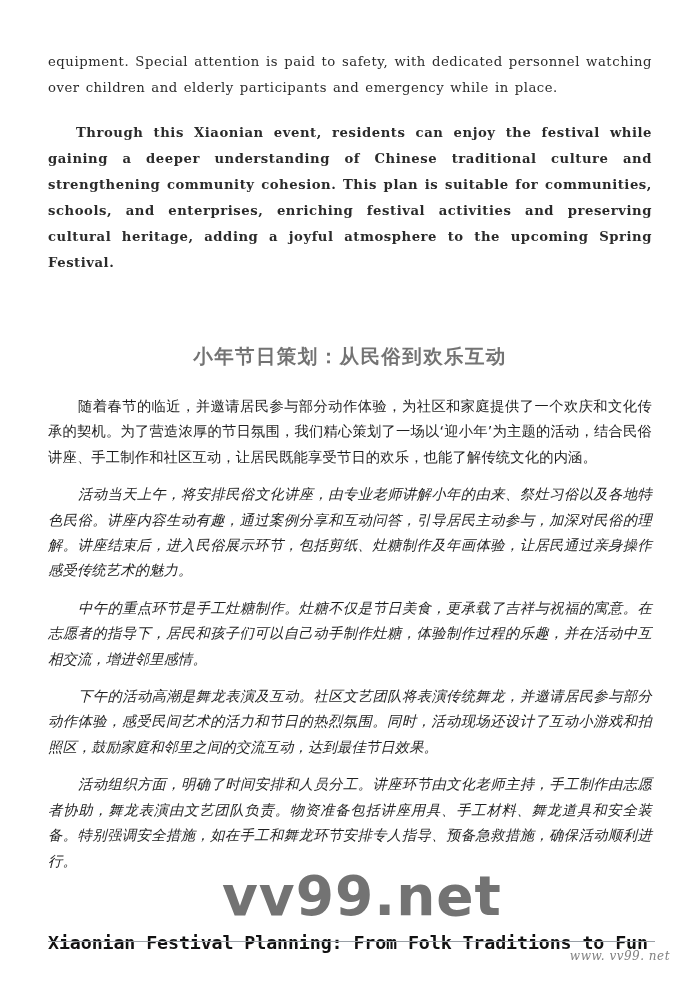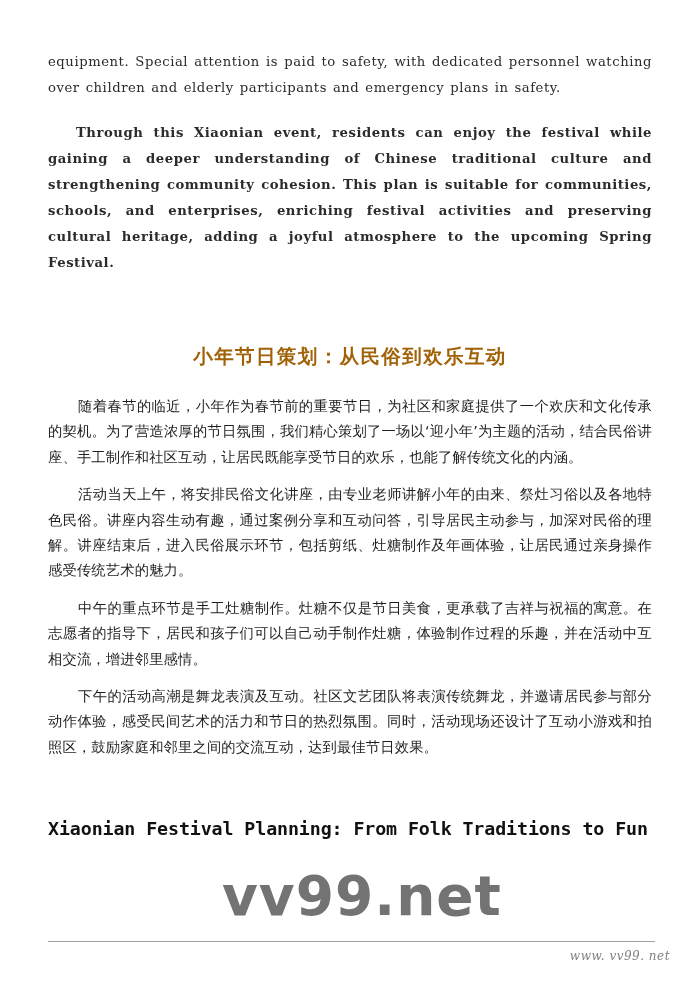--- a/index.html
+++ b/index.html
@@ -70,36 +70,36 @@
   
   .cn-title {
     margin: 0;
     padding-top: 66px;
     text-align: center;
     font-family: "DejaVu Sans", "Liberation Sans", sans-serif;
     font-weight: 700;
     font-size: 19.5px;
     line-height: 30px;
     letter-spacing: 1.4px;
-    color: #a16207;
+    color: #737373;
   }
 
   
   .cn-para {
     margin: 0;
     font-family: "DejaVu Sans", "Liberation Sans", sans-serif;
     font-size: 14.3px;
     line-height: 25.4px;
     color: #1f1f1f;
     text-align: justify;
     text-indent: 30px;
     letter-spacing: 0.15px;
   }
   .cn-para.firstcn { margin-top: 22px; }
-  .cn-para.gap     { margin-top: 12px; }
+  .cn-para.gap     { margin-top: 12px; font-style: italic; }
 
   
   .en-heading {
     margin: 0;
     padding-top: 55px;
     font-family: "DejaVu Sans Mono", "Liberation Mono", monospace;
     font-weight: 700;
     font-size: 18.3px;
     line-height: 28px;
     letter-spacing: -0.1px;
@@ -133,34 +133,35 @@
 </style>
 </head>
 <body>
 
 <div id="page">
 
   <div class="watermark">vv99.net</div>
 
   <div class="content">
 
-    <p class="en-para first">equipment. Special attention is paid to safety, with dedicated personnel watching over children and elderly participants and emergency plans in safety.</p>
+    <p class="en-para first">equipment. Special attention is paid to safety, with dedicated personnel watching over children and elderly participants and emergency while in place.</p>
 
     <p class="en-para indent gap">Through this Xiaonian event, residents can enjoy the festival while gaining a deeper understanding of Chinese traditional culture and strengthening community cohesion. This plan is suitable for communities, schools, and enterprises, enriching festival activities and preserving cultural heritage, adding a joyful atmosphere to the upcoming Spring Festival.</p>
 
     <h1 class="cn-title">小年节日策划：从民俗到欢乐互动</h1>
 
-    <p class="cn-para firstcn">随着春节的临近，小年作为春节前的重要节日，为社区和家庭提供了一个欢庆和文化传承的契机。为了营造浓厚的节日氛围，我们精心策划了一场以‘迎小年’为主题的活动，结合民俗讲座、手工制作和社区互动，让居民既能享受节日的欢乐，也能了解传统文化的内涵。</p>
+    <p class="cn-para firstcn">随着春节的临近，并邀请居民参与部分动作体验，为社区和家庭提供了一个欢庆和文化传承的契机。为了营造浓厚的节日氛围，我们精心策划了一场以‘迎小年’为主题的活动，结合民俗讲座、手工制作和社区互动，让居民既能享受节日的欢乐，也能了解传统文化的内涵。</p>
 
     <p class="cn-para gap">活动当天上午，将安排民俗文化讲座，由专业老师讲解小年的由来、祭灶习俗以及各地特色民俗。讲座内容生动有趣，通过案例分享和互动问答，引导居民主动参与，加深对民俗的理解。讲座结束后，进入民俗展示环节，包括剪纸、灶糖制作及年画体验，让居民通过亲身操作感受传统艺术的魅力。</p>
 
     <p class="cn-para gap">中午的重点环节是手工灶糖制作。灶糖不仅是节日美食，更承载了吉祥与祝福的寓意。在志愿者的指导下，居民和孩子们可以自己动手制作灶糖，体验制作过程的乐趣，并在活动中互相交流，增进邻里感情。</p>
 
     <p class="cn-para gap">下午的活动高潮是舞龙表演及互动。社区文艺团队将表演传统舞龙，并邀请居民参与部分动作体验，感受民间艺术的活力和节日的热烈氛围。同时，活动现场还设计了互动小游戏和拍照区，鼓励家庭和邻里之间的交流互动，达到最佳节日效果。</p>
 
+    <p class="cn-para gap">活动组织方面，明确了时间安排和人员分工。讲座环节由文化老师主持，手工制作由志愿者协助，舞龙表演由文艺团队负责。物资准备包括讲座用具、手工材料、舞龙道具和安全装备。特别强调安全措施，如在手工和舞龙环节安排专人指导、预备急救措施，确保活动顺利进行。</p>
 
 
     <h2 class="en-heading">Xiaonian Festival Planning: From Folk Traditions to Fun</h2>
 
   </div>
 
   <div class="footer-rule"></div>
   <div class="footer-url">www. vv99. net</div>
 
 </div>

